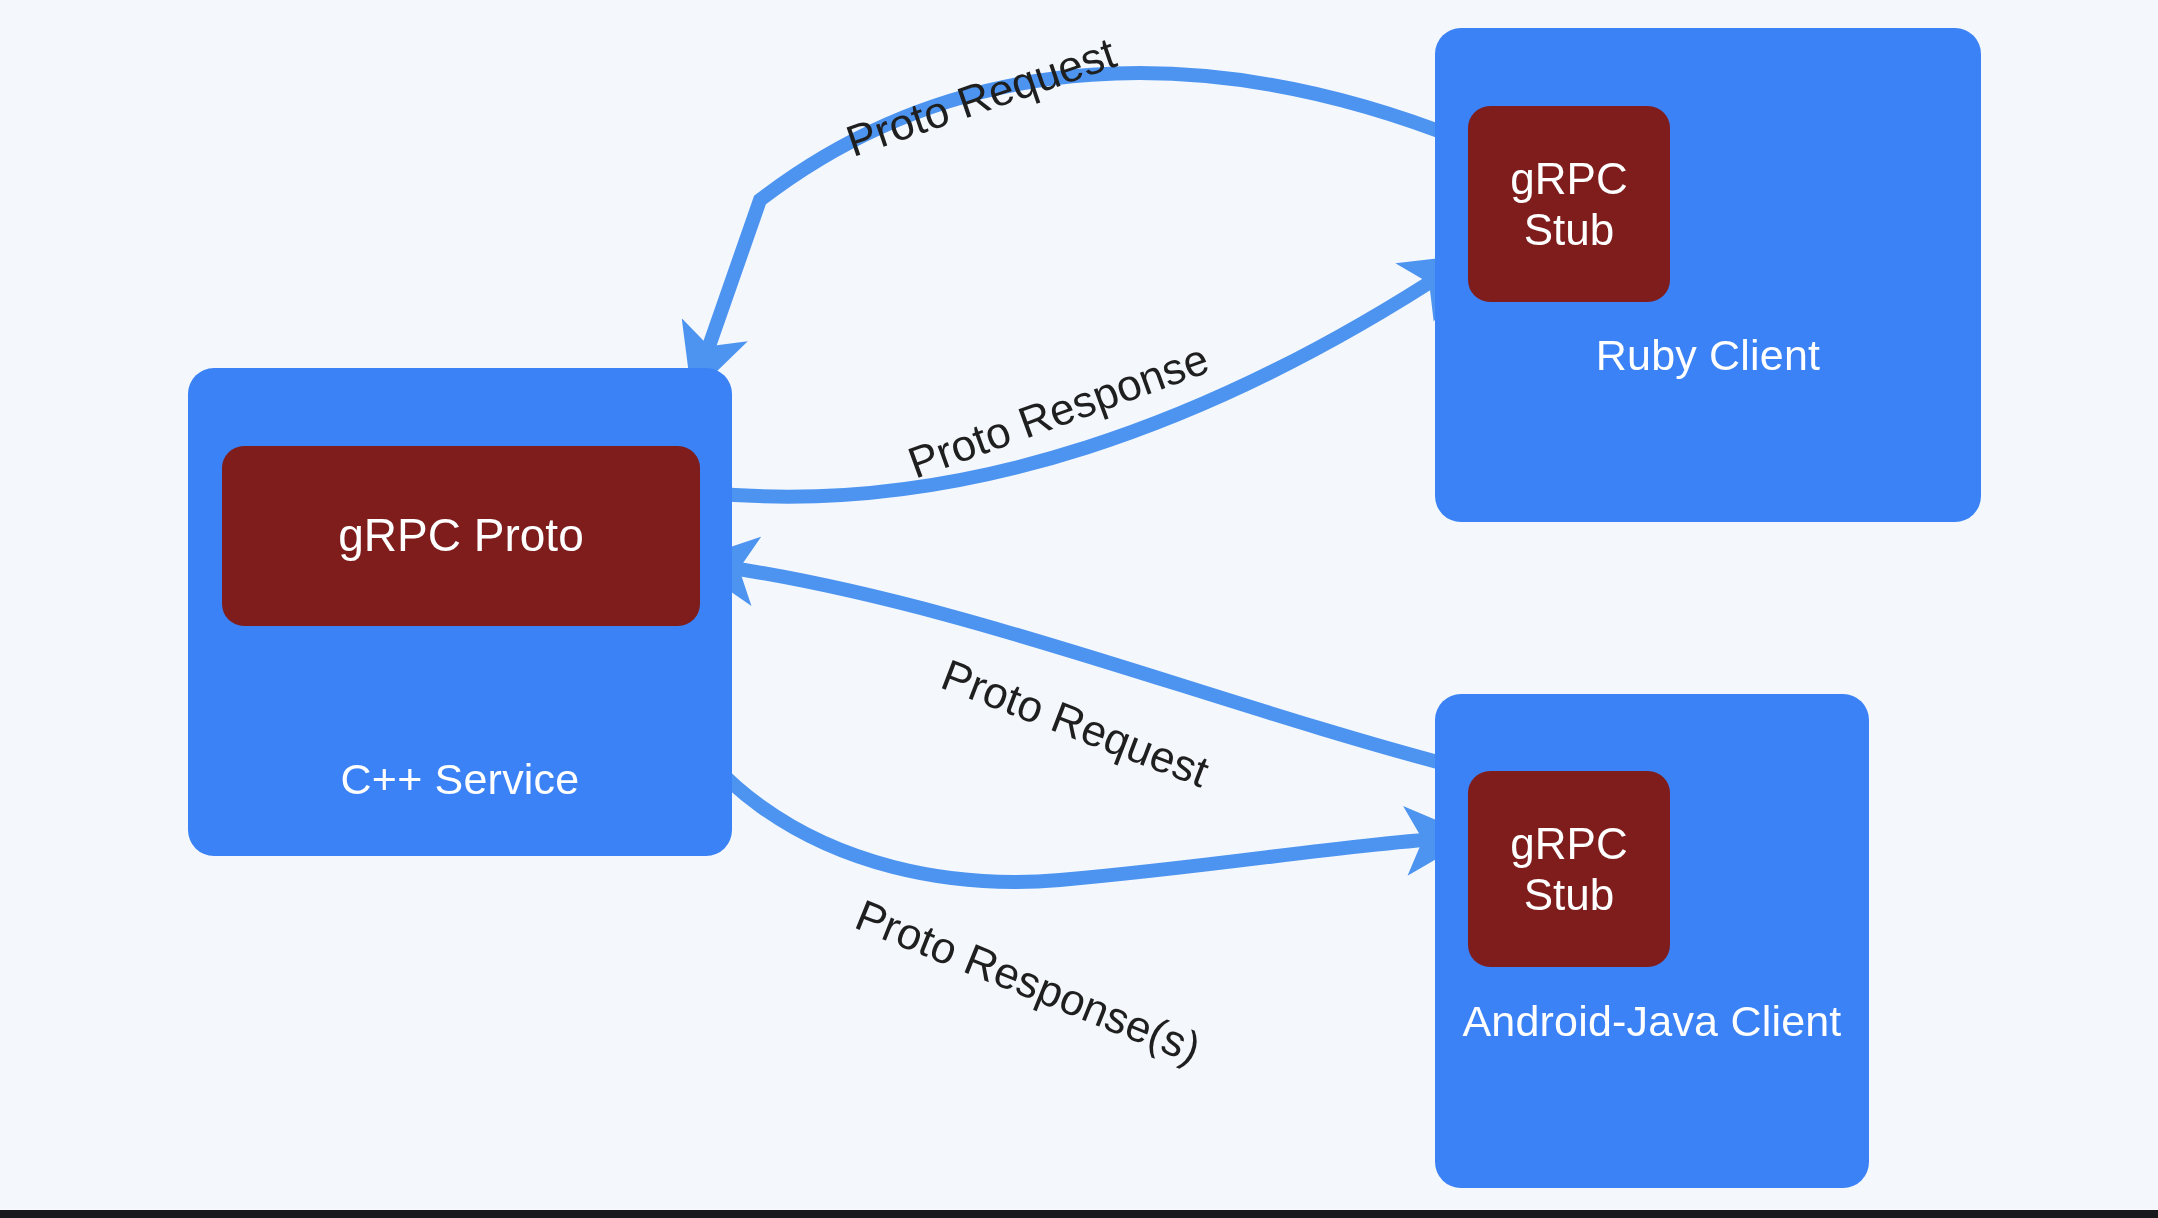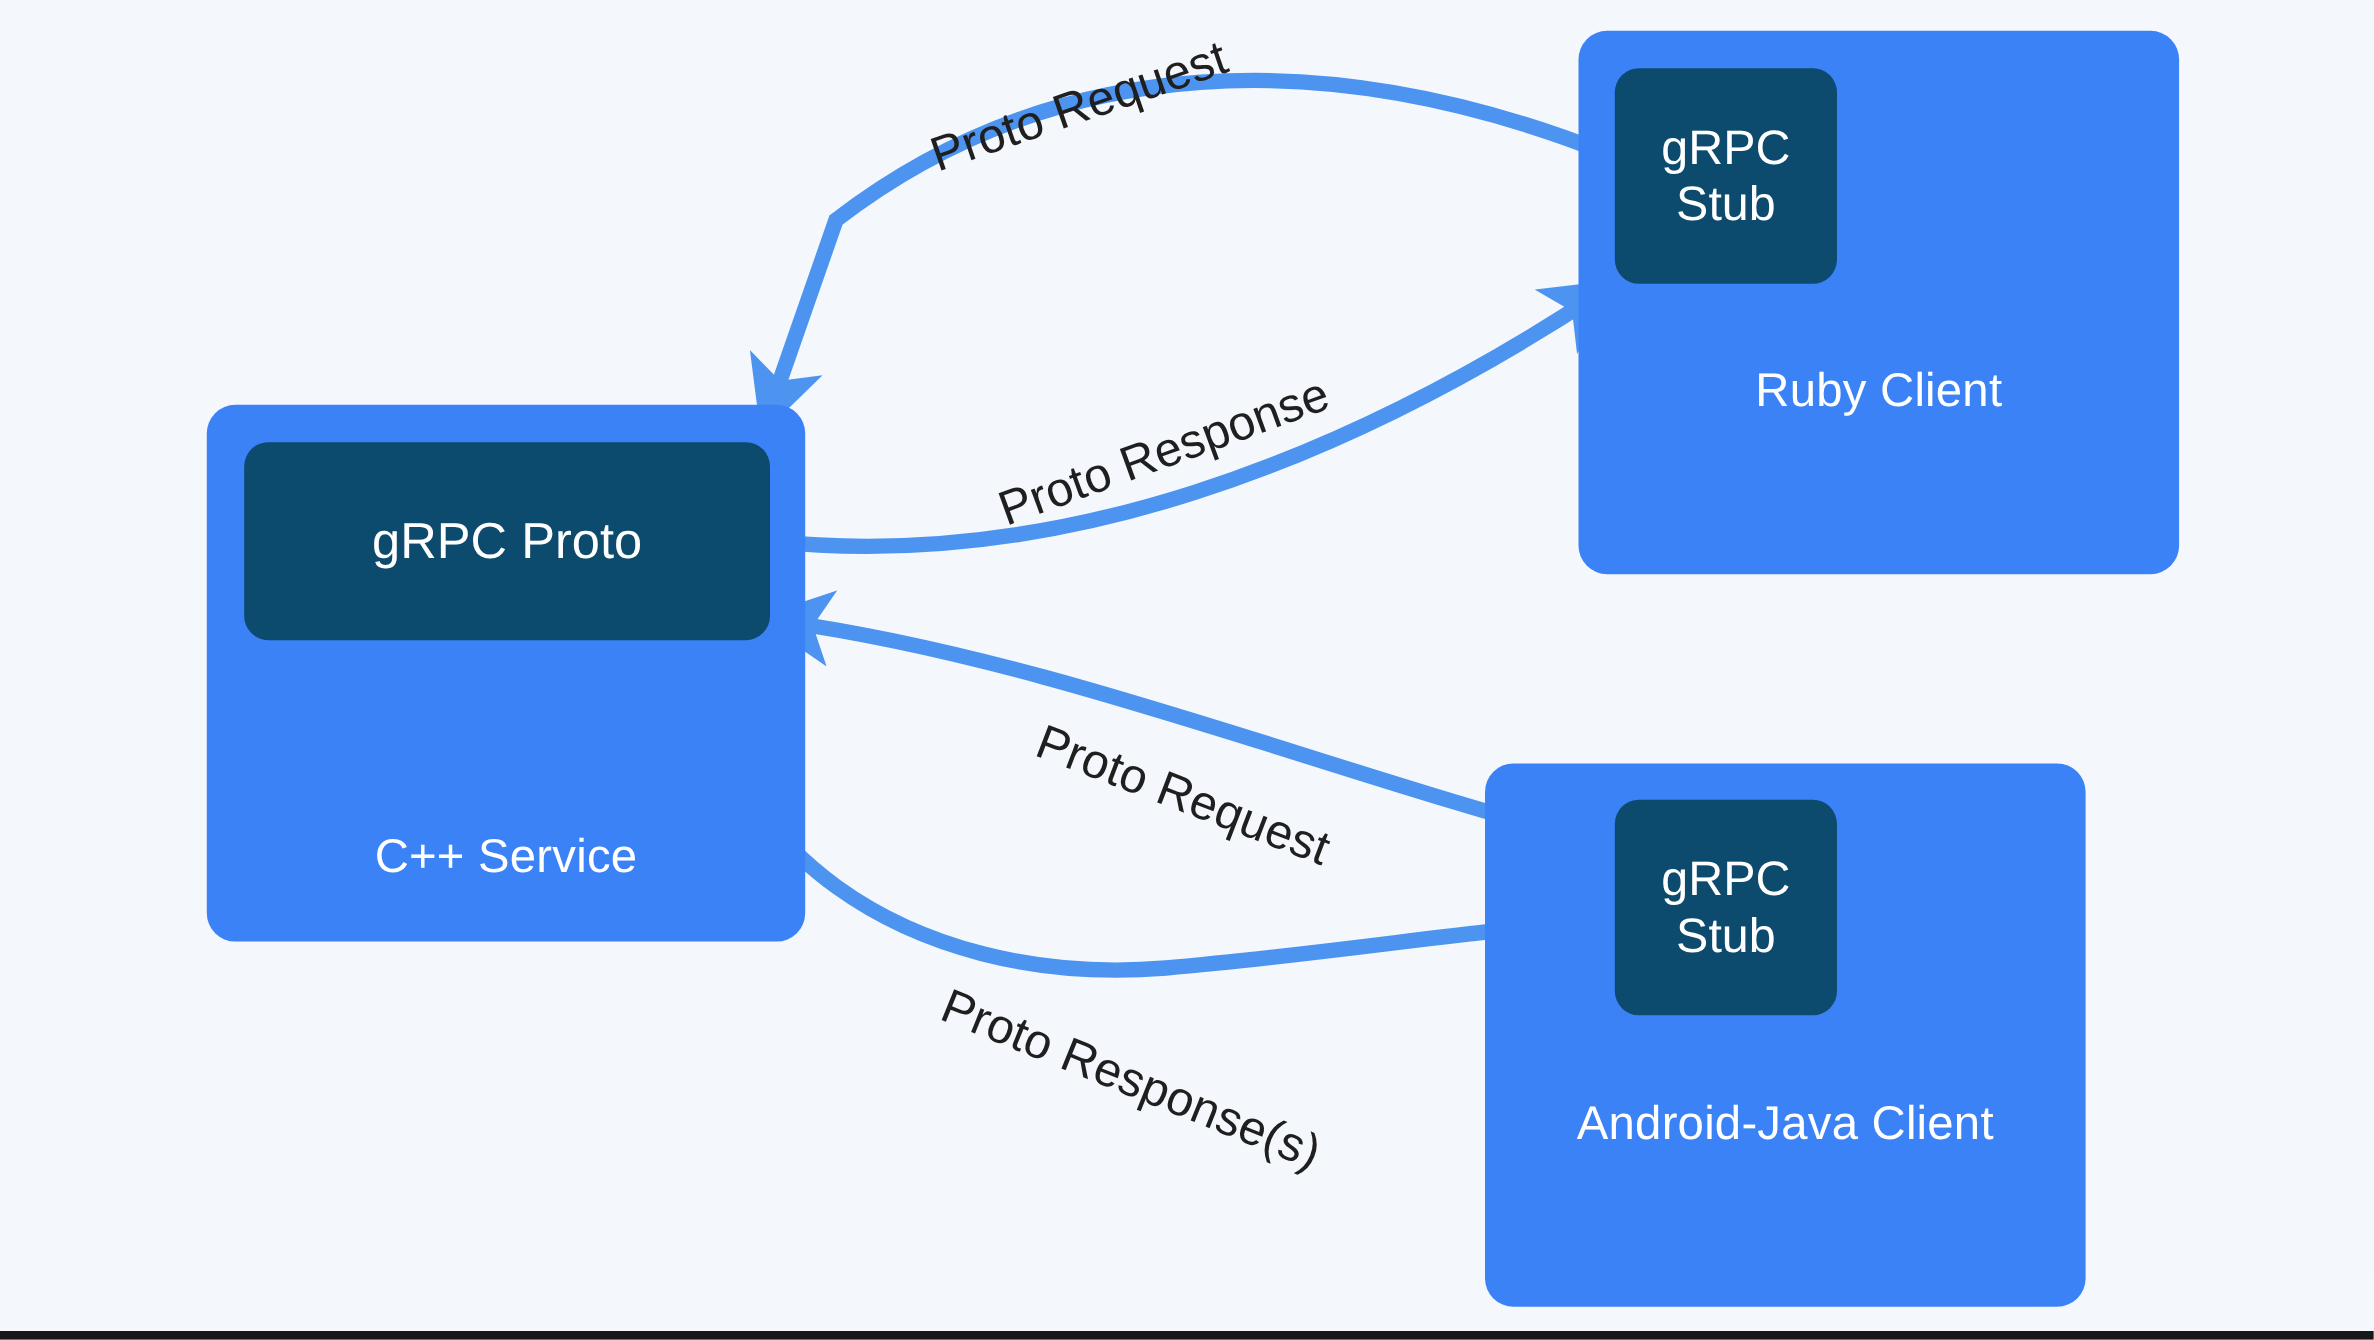--- a/index.html
+++ b/index.html
@@ -26,31 +26,32 @@
     text-align:center;
     color:#ffffff;
     font-size:43px;
     font-weight:400;
     letter-spacing:0.2px;
     white-space:nowrap;
   }
   
   .inner-box {
     position:absolute;
-    background:#0c4a6e;
+    background:#7f1d1d;
     border-radius:22px;
     display:flex;
     align-items:center;
     justify-content:center;
     color:#ffffff;
     font-size:44px;
     line-height:1.17;
     font-weight:400;
     text-align:center;
     white-space:pre-line;
+    margin-top:44px;
   }
   .inner-box.server { font-size:46px; }
   
   #arrows {
     position:absolute;
     left:0; top:0;
     width:2158px; height:1218px;
     pointer-events:none;
   }
   
@@ -97,21 +98,21 @@
 
   <div class="inner-box server" style="left:222px; top:402px; width:478px; height:180px;">gRPC Proto</div>
 
   <div class="outer-box" style="left:1435px; top:28px; width:546px; height:494px;">
     <span class="outer-label" style="bottom:142px;">Ruby Client</span>
   </div>
 
   <div class="inner-box" style="left:1468px; top:62px; width:202px; height:196px;">gRPC
 Stub</div>
 
-  <div class="outer-box" style="left:1350px; top:694px; width:546px; height:494px;">
+  <div class="outer-box" style="left:1435px; top:694px; width:434px; height:494px;">
     <span class="outer-label" style="bottom:142px;">Android-Java Client</span>
   </div>
 
   <div class="inner-box" style="left:1468px; top:727px; width:202px; height:196px;">gRPC
 Stub</div>
 
   <span class="edge-label" style="left:848px; top:118px; transform:rotate(-19deg);">Proto Request</span>
 
   <span class="edge-label" style="left:910px; top:440px; transform:rotate(-20deg);">Proto Response</span>
 

